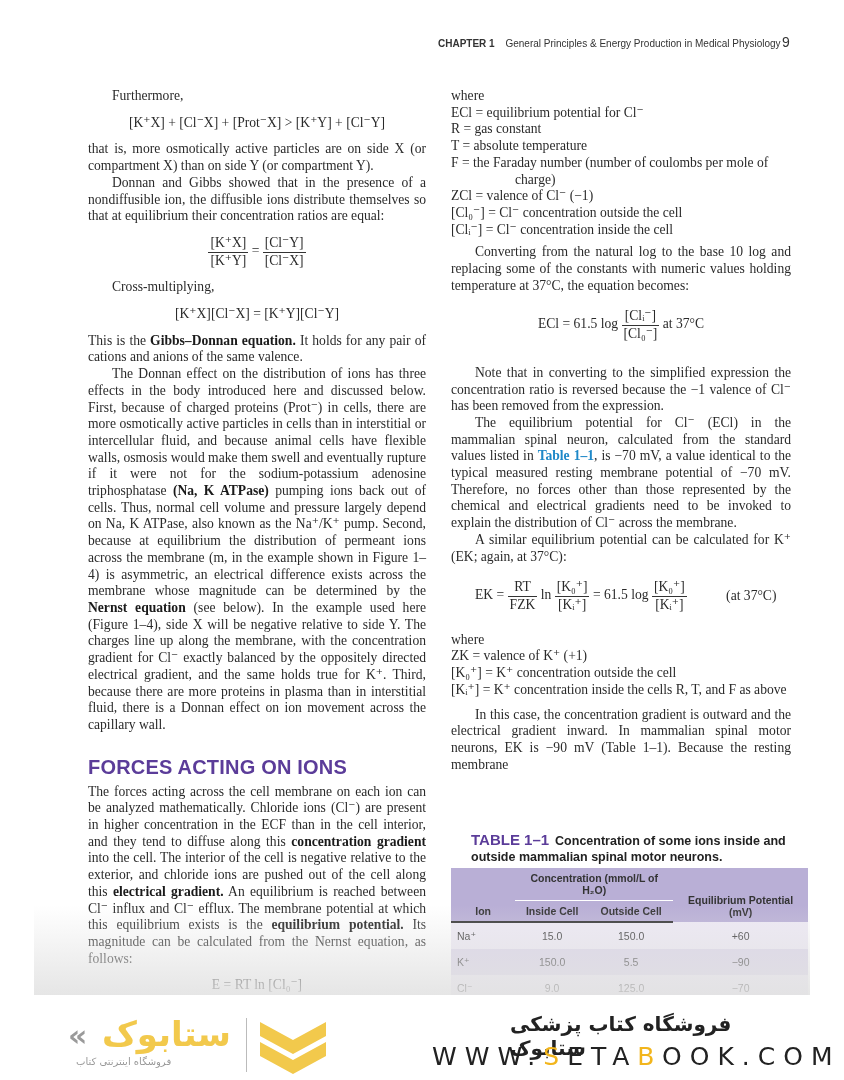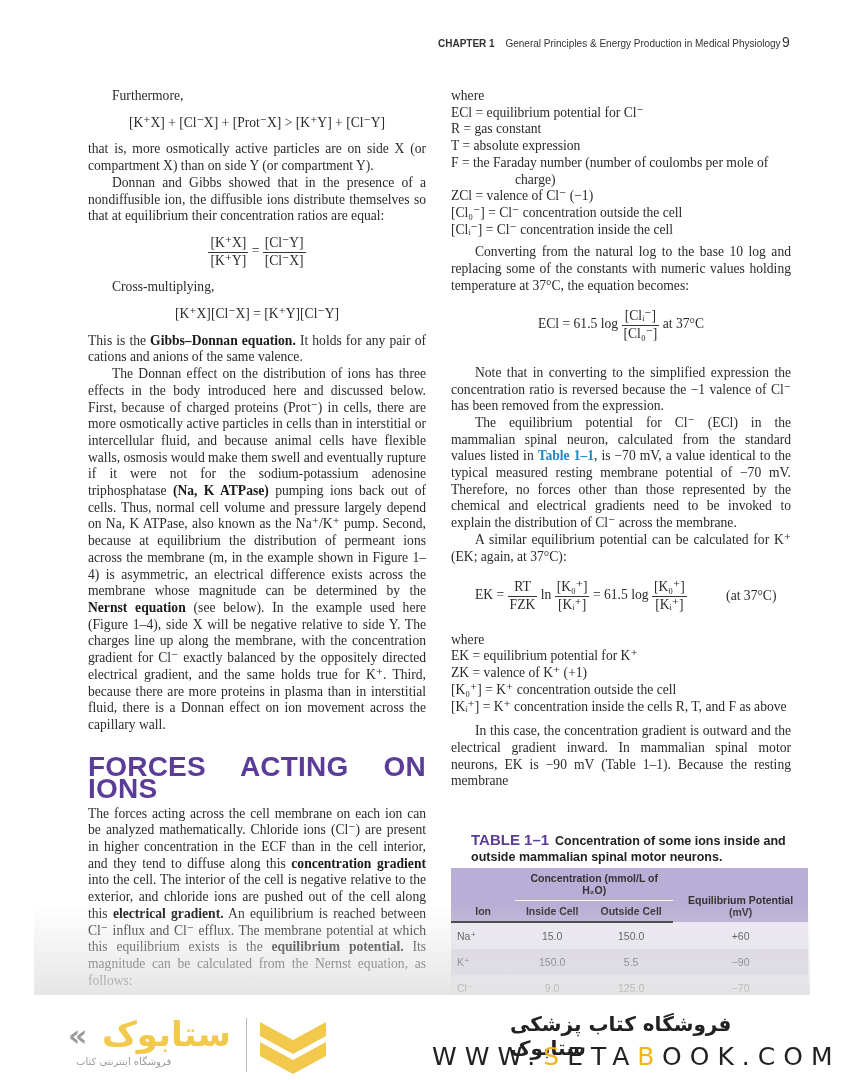--- a/index.html
+++ b/index.html
@@ -14,21 +14,21 @@
   .col { position:absolute; font-size:13.6px; line-height:16.7px; text-align:justify; }
   .col.left { left:88px; top:88px; width:338px; }
   .col.right { left:451px; top:88px; width:340px; }
   p { margin:0; }
   .ind { text-indent:24px; }
   .eq { text-align:center; margin:10px 0; }
   .frac { display:inline-block; vertical-align:middle; text-align:center; }
   .frac .n { display:block; border-bottom:1px solid #333; padding:0 2px; }
   .frac .d { display:block; padding:0 2px; }
   b { font-weight:bold; color:#1a1a1a;margin-top:41px; }
-  .h2 { font-family:"Liberation Sans","DejaVu Sans",sans-serif; font-weight:bold; color:#5b3c99; font-size:28px; line-height:22px; margin:22px 0 6px; letter-spacing:0.2px; }
+  .h2 { font-family:"Liberation Sans","DejaVu Sans",sans-serif; font-weight:bold; color:#5b3c99; font-size:20px; line-height:22px; margin:22px 0 6px; letter-spacing:0.2px; }
   .link { color:#1e88c8; font-weight:bold; }
   .deflist { text-align:left; }
   .deflist .hang { padding-left:64px; text-indent:-64px; }
   .tbl-title { position:absolute; left:451px; top:832px; width:360px; font-family:"Liberation Sans","DejaVu Sans",sans-serif; font-weight:bold; font-size:12.5px; line-height:16px; color:#222;margin-left:20px; }
   .tbl-title .num { color:#5b3c99; font-size:15px; margin-right:6px; }
   table { position:absolute; left:451px; top:868px; width:357px; border-collapse:collapse; font-family:"Liberation Sans","DejaVu Sans",sans-serif; font-size:10.5px; color:#333; }
   thead th { background:#b9afd6; font-weight:bold; text-align:center; padding:4px 6px; }
   thead tr.r2 th { border-bottom:2px solid #333; }
   tbody td { padding:7px 6px; text-align:center; }
   tbody td.ion { text-align:left; }
@@ -73,21 +73,21 @@
     <div class="h2">FORCES ACTING ON IONS</div>
     <p><span>The forces acting across the cell membrane on each ion can be analyzed mathematically. Chloride ions (Cl⁻) are present in higher concentration in the ECF than in the cell interior, and they tend to diffuse along this </span><b>concentration gradient</b><span> into the cell. The interior of the cell is negative relative to the exterior, and chloride ions are pushed out of the cell along this </span><b>electrical gradient.</b><span> An equilibrium is reached between Cl⁻ influx and Cl⁻ efflux. The membrane potential at which this equilibrium exists is the </span><b>equilibrium potential.</b><span> Its magnitude can be calculated from the Nernst equation, as follows:</span></p>
     <div class="eq">E = RT ln [Cl₀⁻]</div>
   </div>
 
   <div class="col right">
     <p>where</p>
     <div class="deflist">
       <div>ECl = equilibrium potential for Cl⁻</div>
       <div>R = gas constant</div>
-      <div>T = absolute expression</div>
+      <div>T = absolute temperature</div>
       <div class="hang">F = the Faraday number (number of coulombs per mole of charge)</div>
       <div>ZCl = valence of Cl⁻ (−1)</div>
       <div>[Cl₀⁻] = Cl⁻ concentration outside the cell</div>
       <div>[Clᵢ⁻] = Cl⁻ concentration inside the cell</div>
     </div>
     <p class="ind" style="margin-top:6px">Converting from the natural log to the base 10 log and replacing some of the constants with numeric values holding temperature at 37°C, the equation becomes:</p>
     <div class="eq" style="margin:14px 0 22px">
       <span>ECl = 61.5 log</span>
       <span class="frac"><span class="n">[Clᵢ⁻]</span><span class="d">[Cl₀⁻]</span></span>
       <span>at 37°C</span>
@@ -99,21 +99,20 @@
       <span>EK =</span>
       <span class="frac"><span class="n">RT</span><span class="d">FZK</span></span>
       <span>ln</span>
       <span class="frac"><span class="n">[K₀⁺]</span><span class="d">[Kᵢ⁺]</span></span>
       <span>= 61.5 log</span>
       <span class="frac"><span class="n">[K₀⁺]</span><span class="d">[Kᵢ⁺]</span></span>
       <span style="margin-left:36px">(at 37°C)</span>
     </div>
     <p>where</p>
     <div class="deflist">
-      <div>EK = equilibrium potential for K⁺</div>
       <div>ZK = valence of K⁺ (+1)</div>
       <div>[K₀⁺] = K⁺ concentration outside the cell</div>
       <div class="hang">[Kᵢ⁺] = K⁺ concentration inside the cells R, T, and F as above</div>
     </div>
     <p class="ind" style="margin-top:8px">In this case, the concentration gradient is outward and the electrical gradient inward. In mammalian spinal motor neurons, EK is −90 mV (Table 1–1). Because the resting membrane</p>
   </div>
 
   <div class="tbl-title">
     <span class="num">TABLE 1–1</span><span>Concentration of some ions inside and outside mammalian spinal motor neurons.</span>
   </div>

